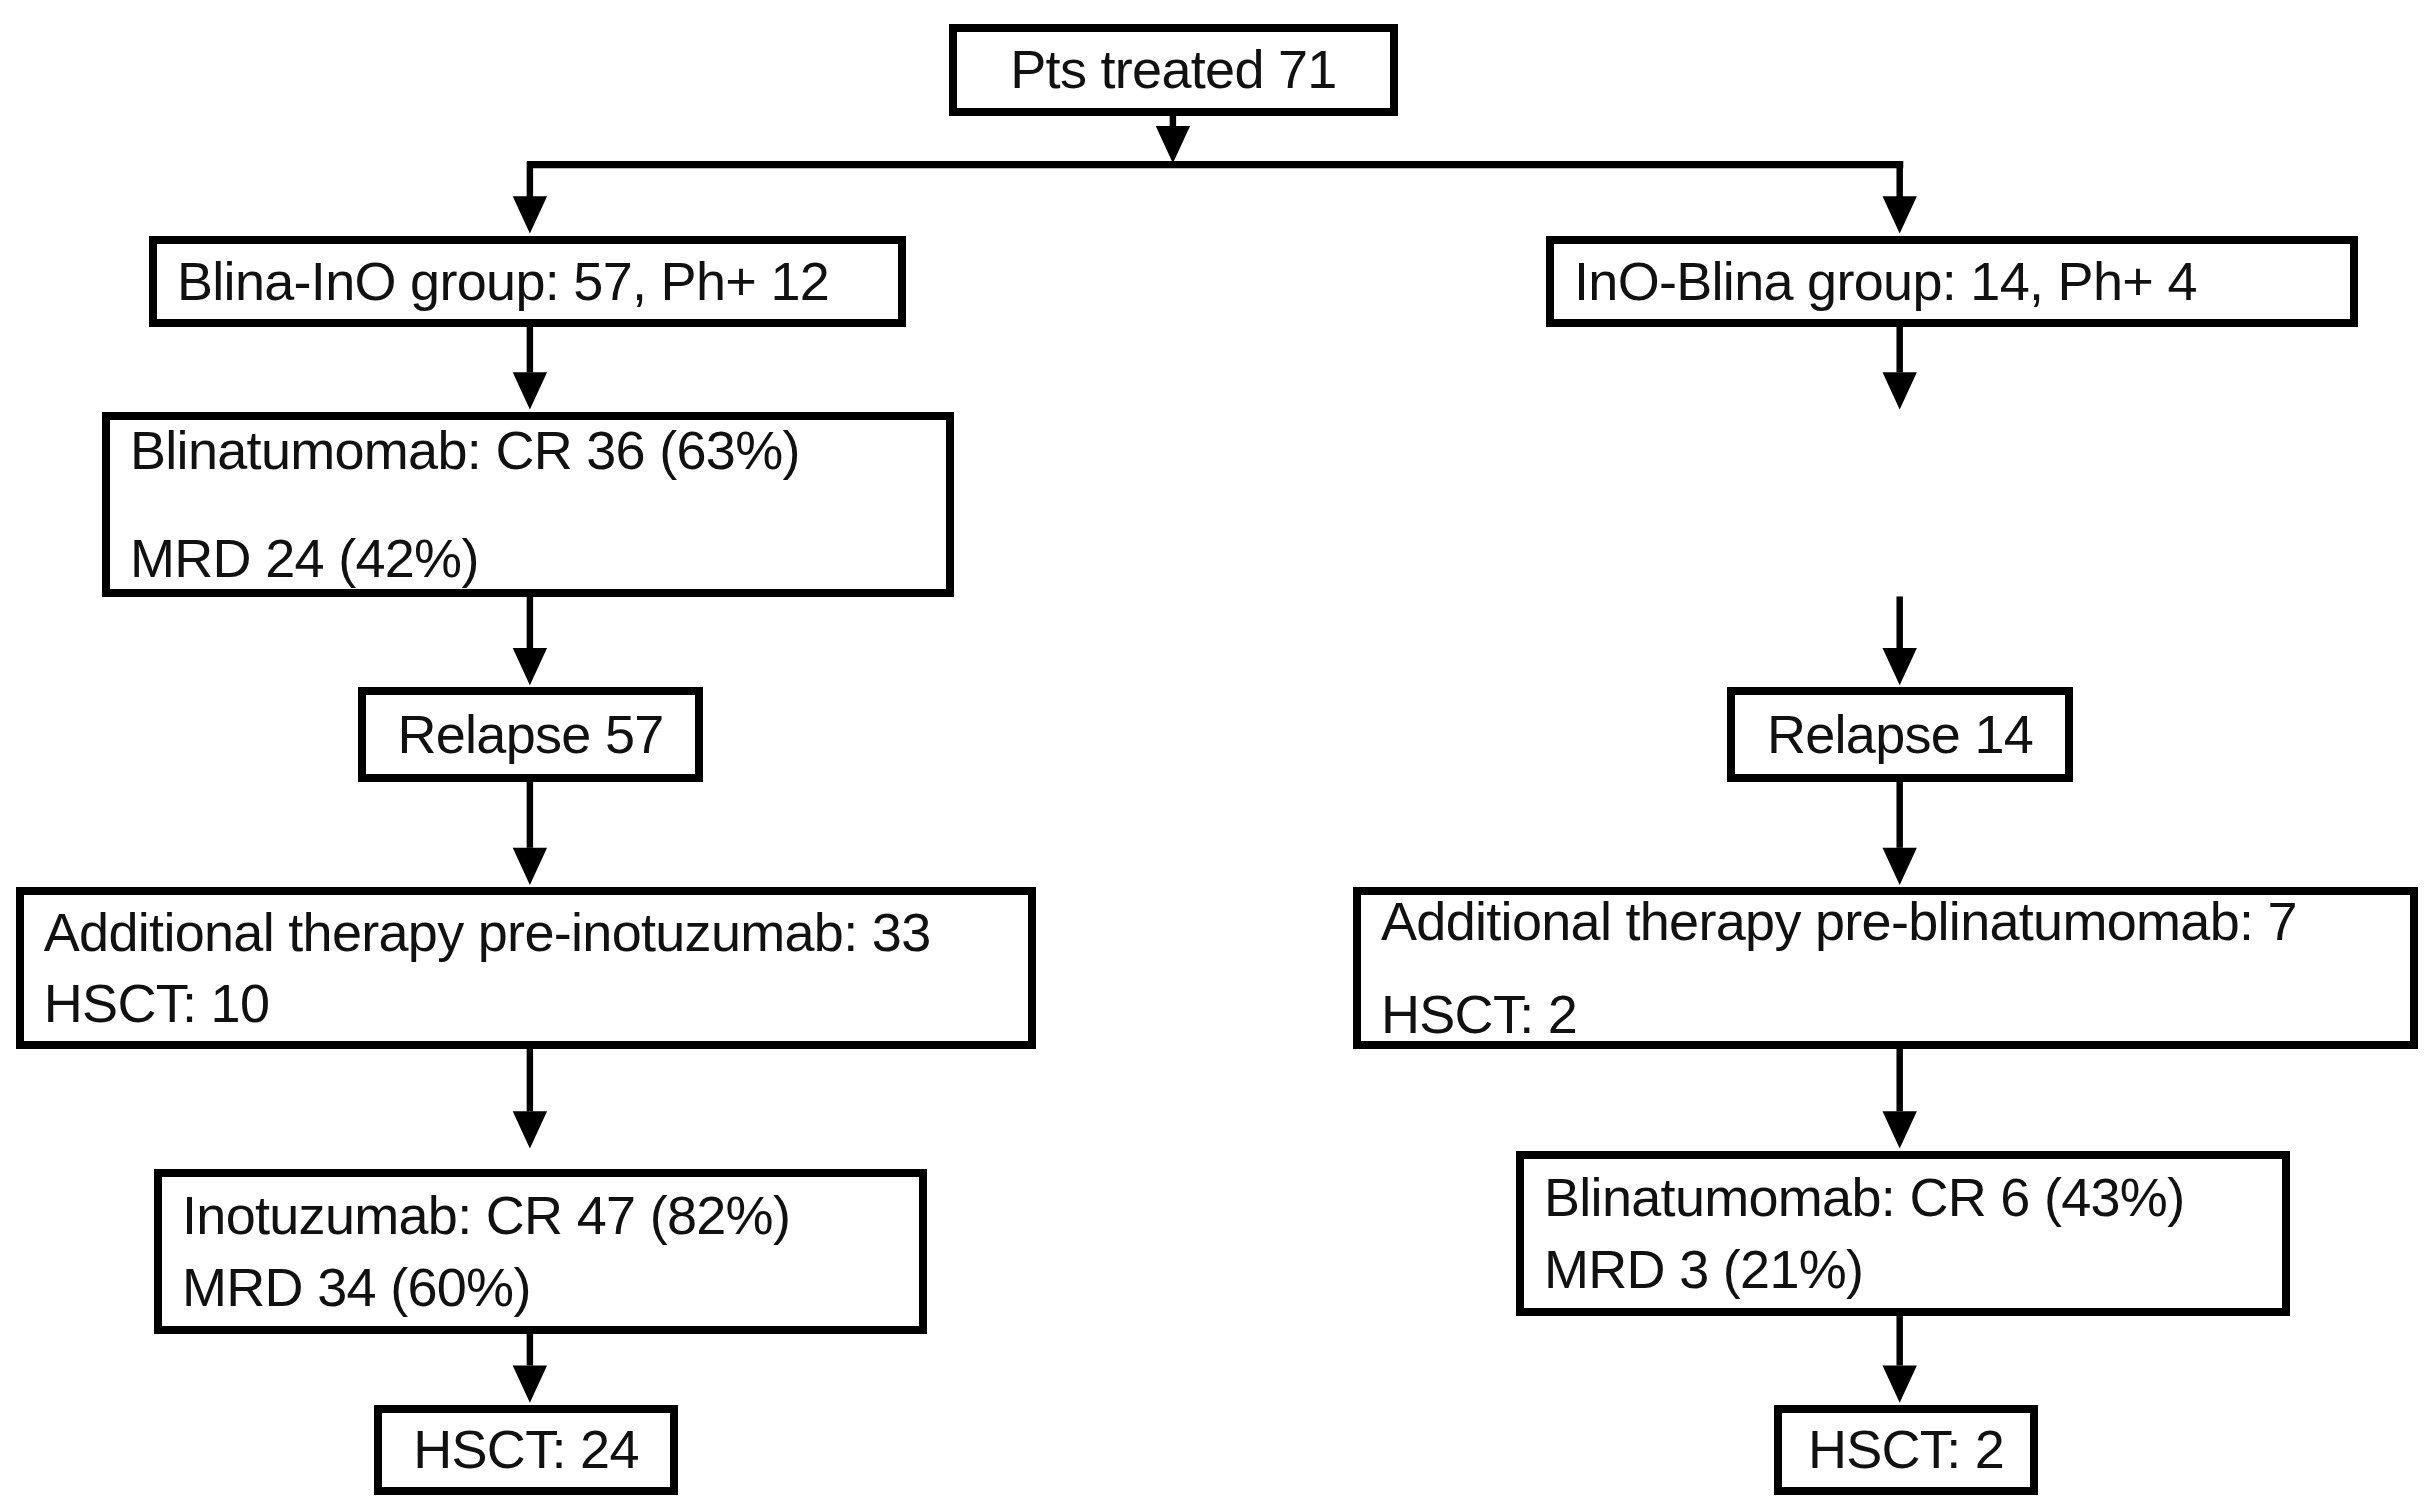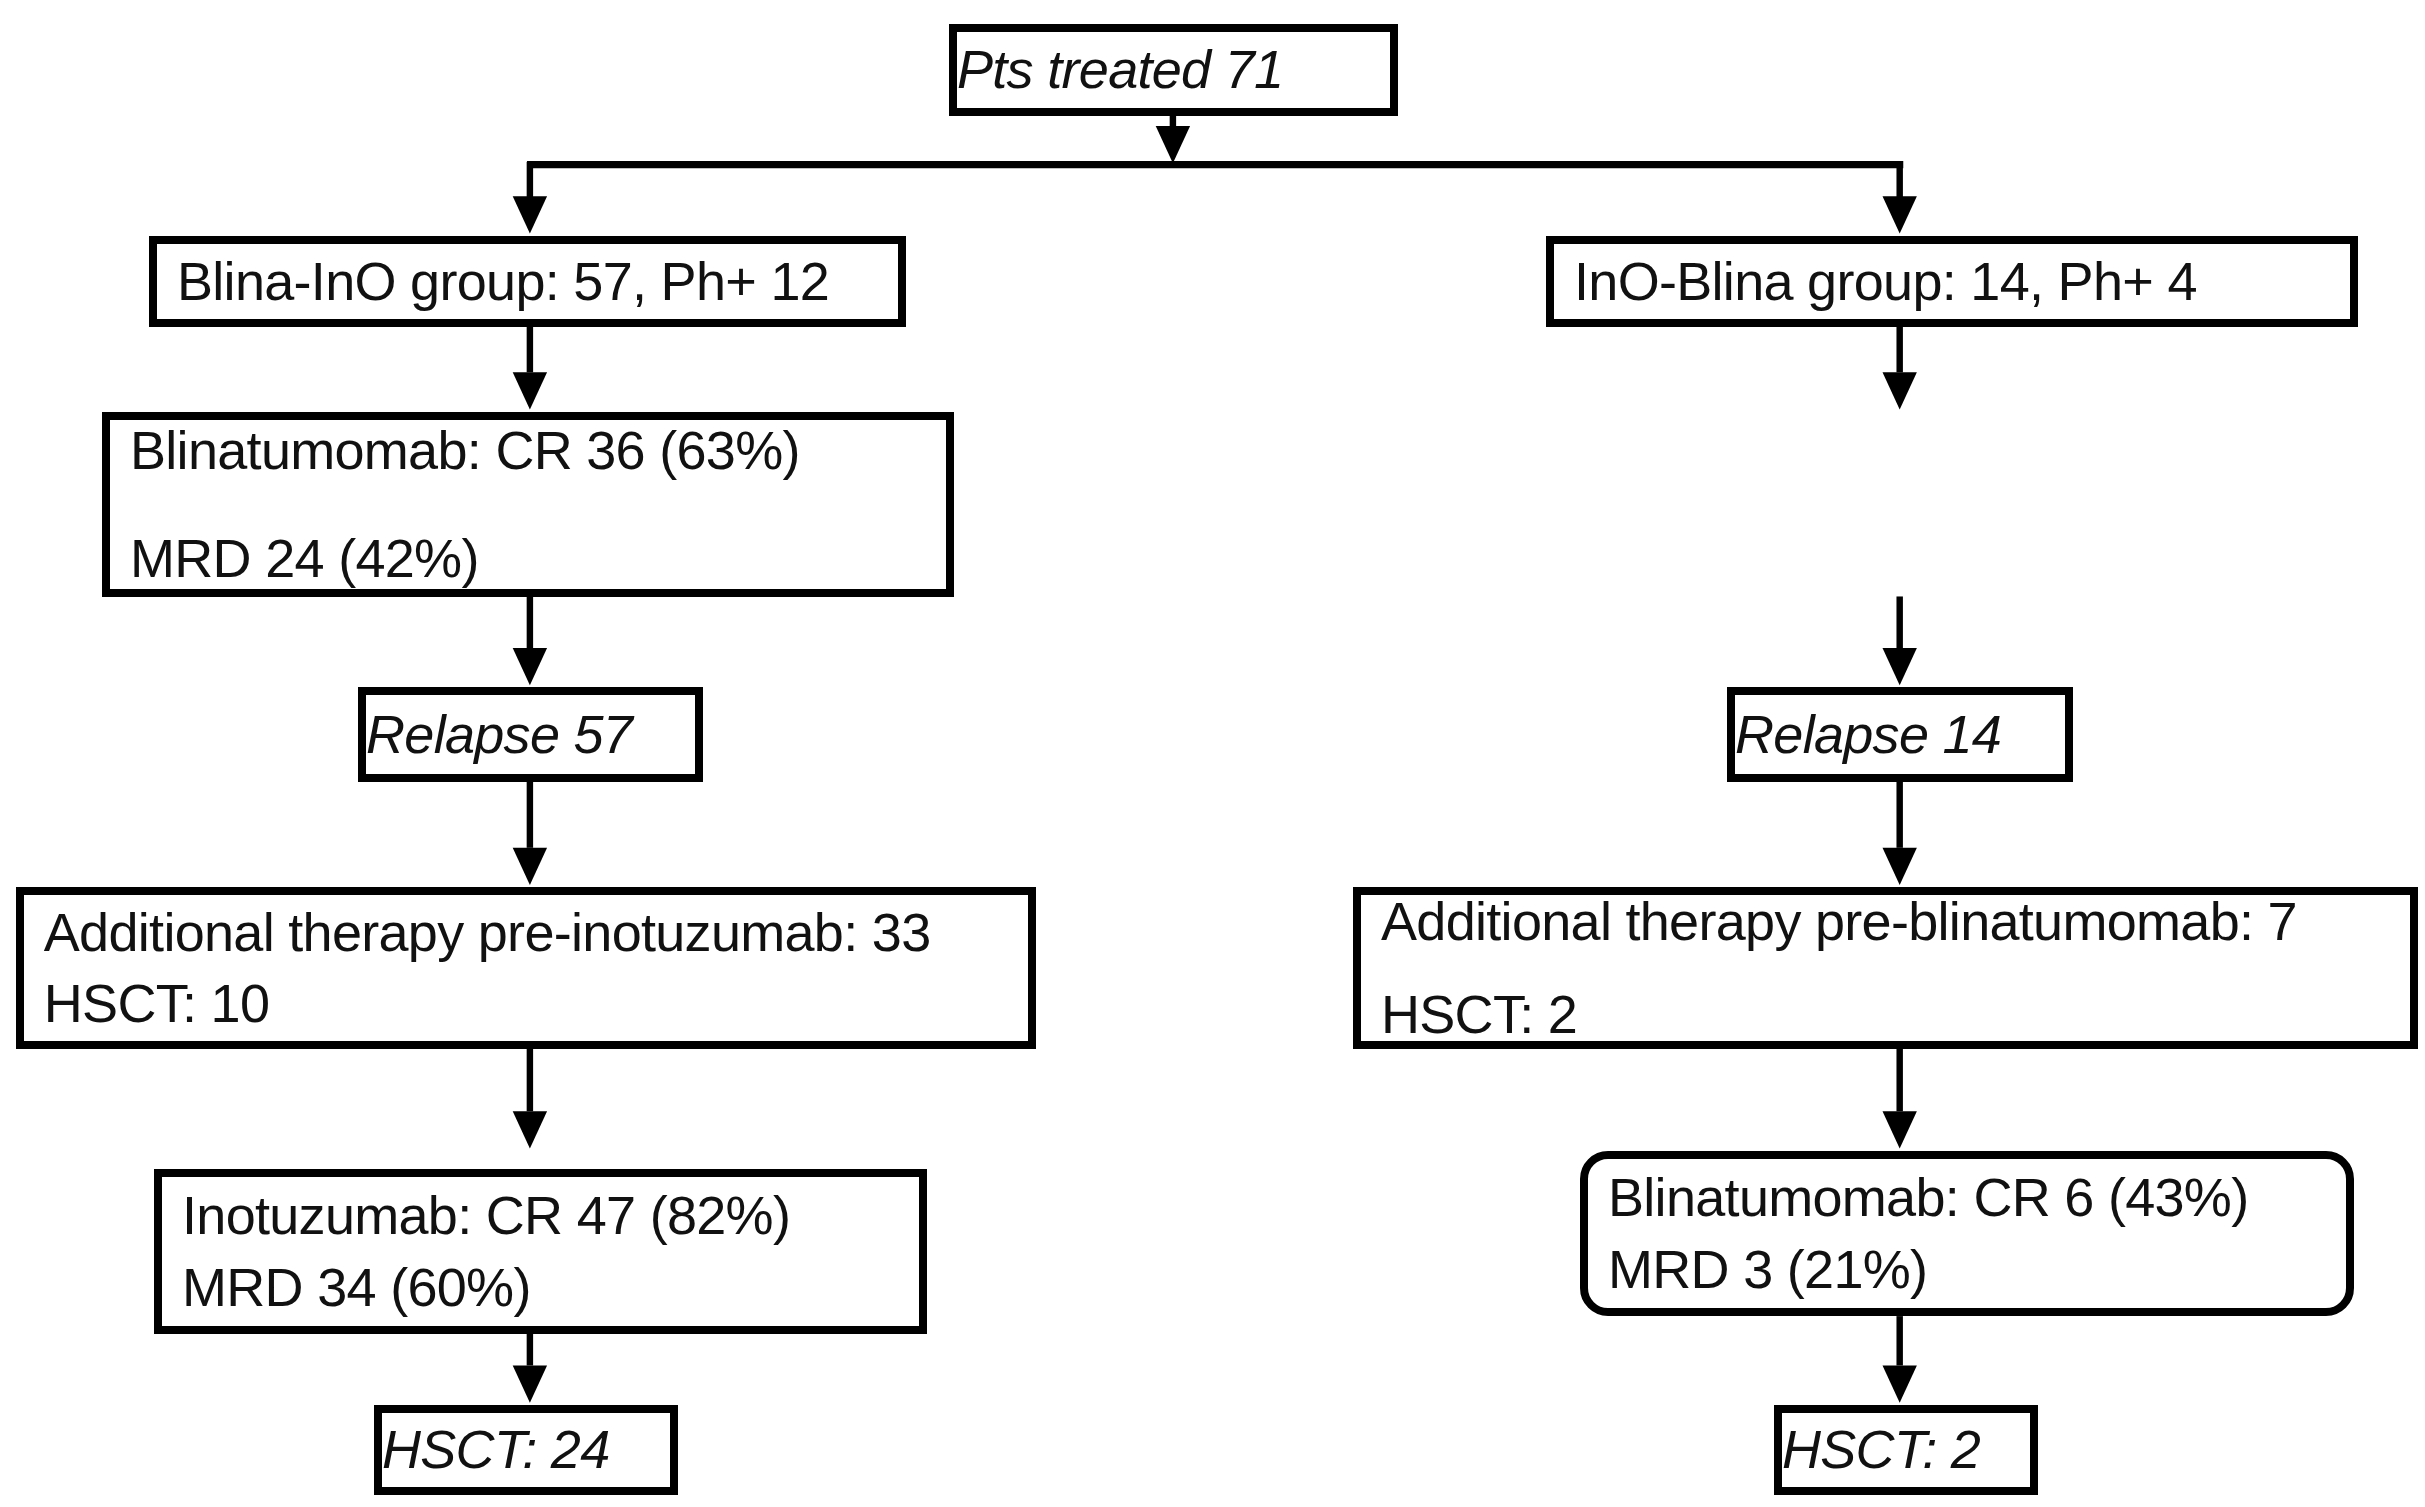--- a/index.html
+++ b/index.html
@@ -30,21 +30,21 @@
     border: 8.6px solid #000000;
     display: flex;
     flex-direction: column;
     justify-content: center;
     font-size: 54px;
     letter-spacing: -0.7px;
     line-height: 1.32;
     white-space: nowrap;
   }
   .box.align-left { padding-left: 20px; padding-right: 24px; align-items: flex-start; }
-  .box.align-center { align-items: flex-start; font-style: italic; }
+  .box.align-center { align-items: center; }
   .box .line { white-space: nowrap; }
 </style>
 </head>
 <body>
 
 <div class="canvas">
 
   <svg class="connectors" viewBox="0 0 3388 2106" xmlns="http://www.w3.org/2000/svg">
 
     <g>
@@ -145,21 +145,21 @@
 
   <div class="box align-center" style="left:1727px; top:687px; width:346px; height:95px;">
     <div class="line">Relapse 14</div>
   </div>
 
   <div class="box align-left" style="left:1353px; top:887px; width:1065px; height:162px;gap:21px;">
     <div class="line">Additional therapy pre-blinatumomab: 7</div>
     <div class="line">HSCT: 2</div>
   </div>
 
-  <div class="box align-left" style="left:1580px; top:1151px; width:774px; height:165px;border-radius:28px;">
+  <div class="box align-left" style="left:1516px; top:1151px; width:774px; height:165px;">
     <div class="line">Blinatumomab: CR 6 (43%)</div>
     <div class="line">MRD 3 (21%)</div>
   </div>
 
   <div class="box align-center" style="left:1774px; top:1405px; width:264px; height:90px;">
     <div class="line">HSCT: 2</div>
   </div>
 
 </div>
 

